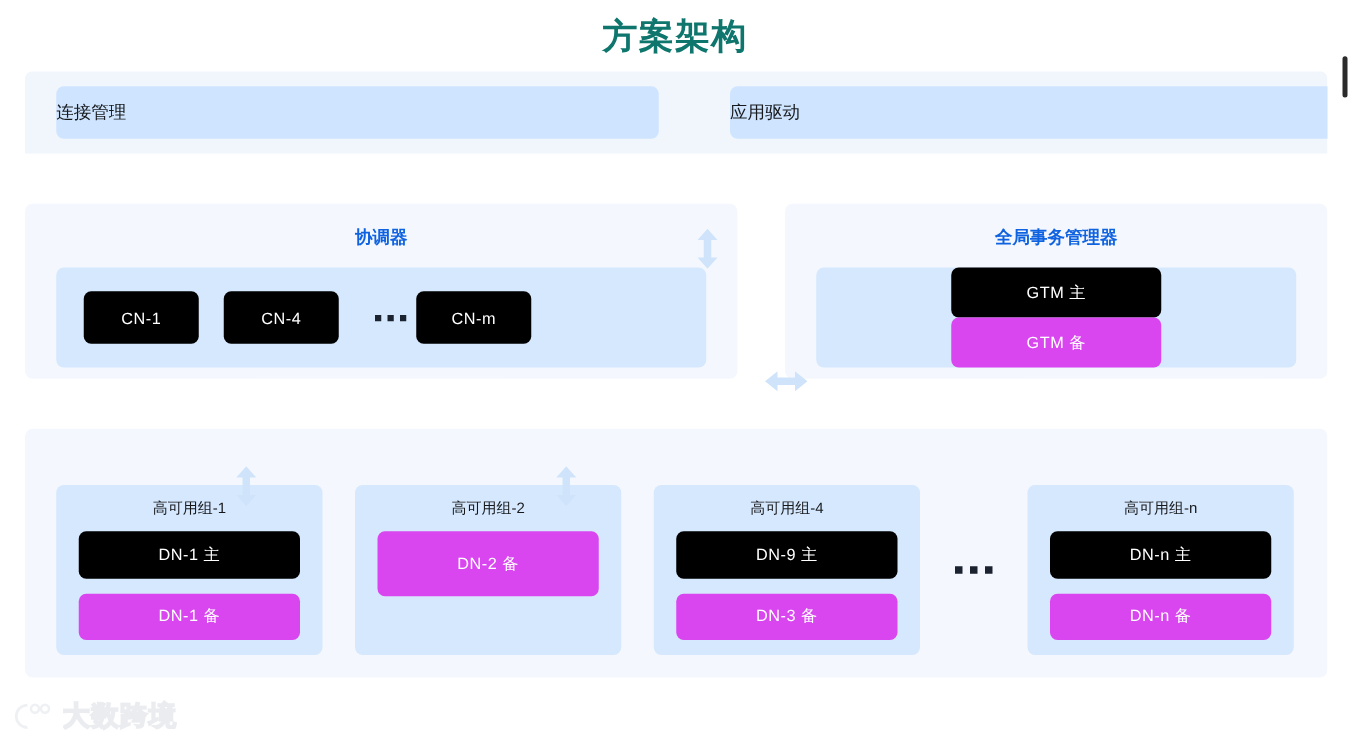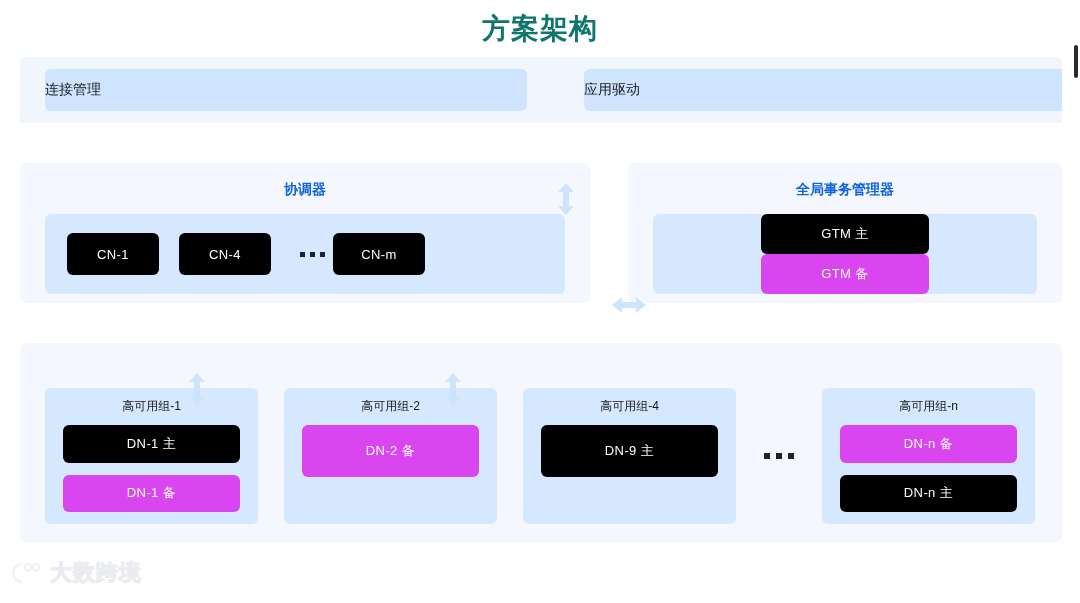--- a/index.html
+++ b/index.html
@@ -229,35 +229,38 @@
           </div>
         </div>
 
         <div class="group-gap"></div>
 
         <div class="group">
           <div class="group-title">高可用组-4</div>
           <div class="chip chip-primary dn-chip">
             <span>DN-9 主</span>
           </div>
+          <div class="chip chip-standby dn-chip">
+            <span>DN-3 备</span>
+          </div>
         </div>
 
         <div class="group-dots">
           <i></i>
           <i></i>
           <i></i>
         </div>
 
         <div class="group">
           <div class="group-title">高可用组-n</div>
+          <div class="chip chip-primary dn-chip">
+            <span>DN-n 主</span>
+          </div>
           <div class="chip chip-standby dn-chip">
             <span>DN-n 备</span>
-          </div>
-          <div class="chip chip-primary dn-chip">
-            <span>DN-n 主</span>
           </div>
         </div>
 
       </div>
     </div>
 
     <div class="arrow arr-v-top">
       <svg width="20" height="32" viewBox="0 0 20 32">
         <path d="M10 0 L18 9 L13 9 L13 23 L18 23 L10 32 L2 23 L7 23 L7 9 L2 9 Z" fill="#cfe4fb"></path>
       </svg>

